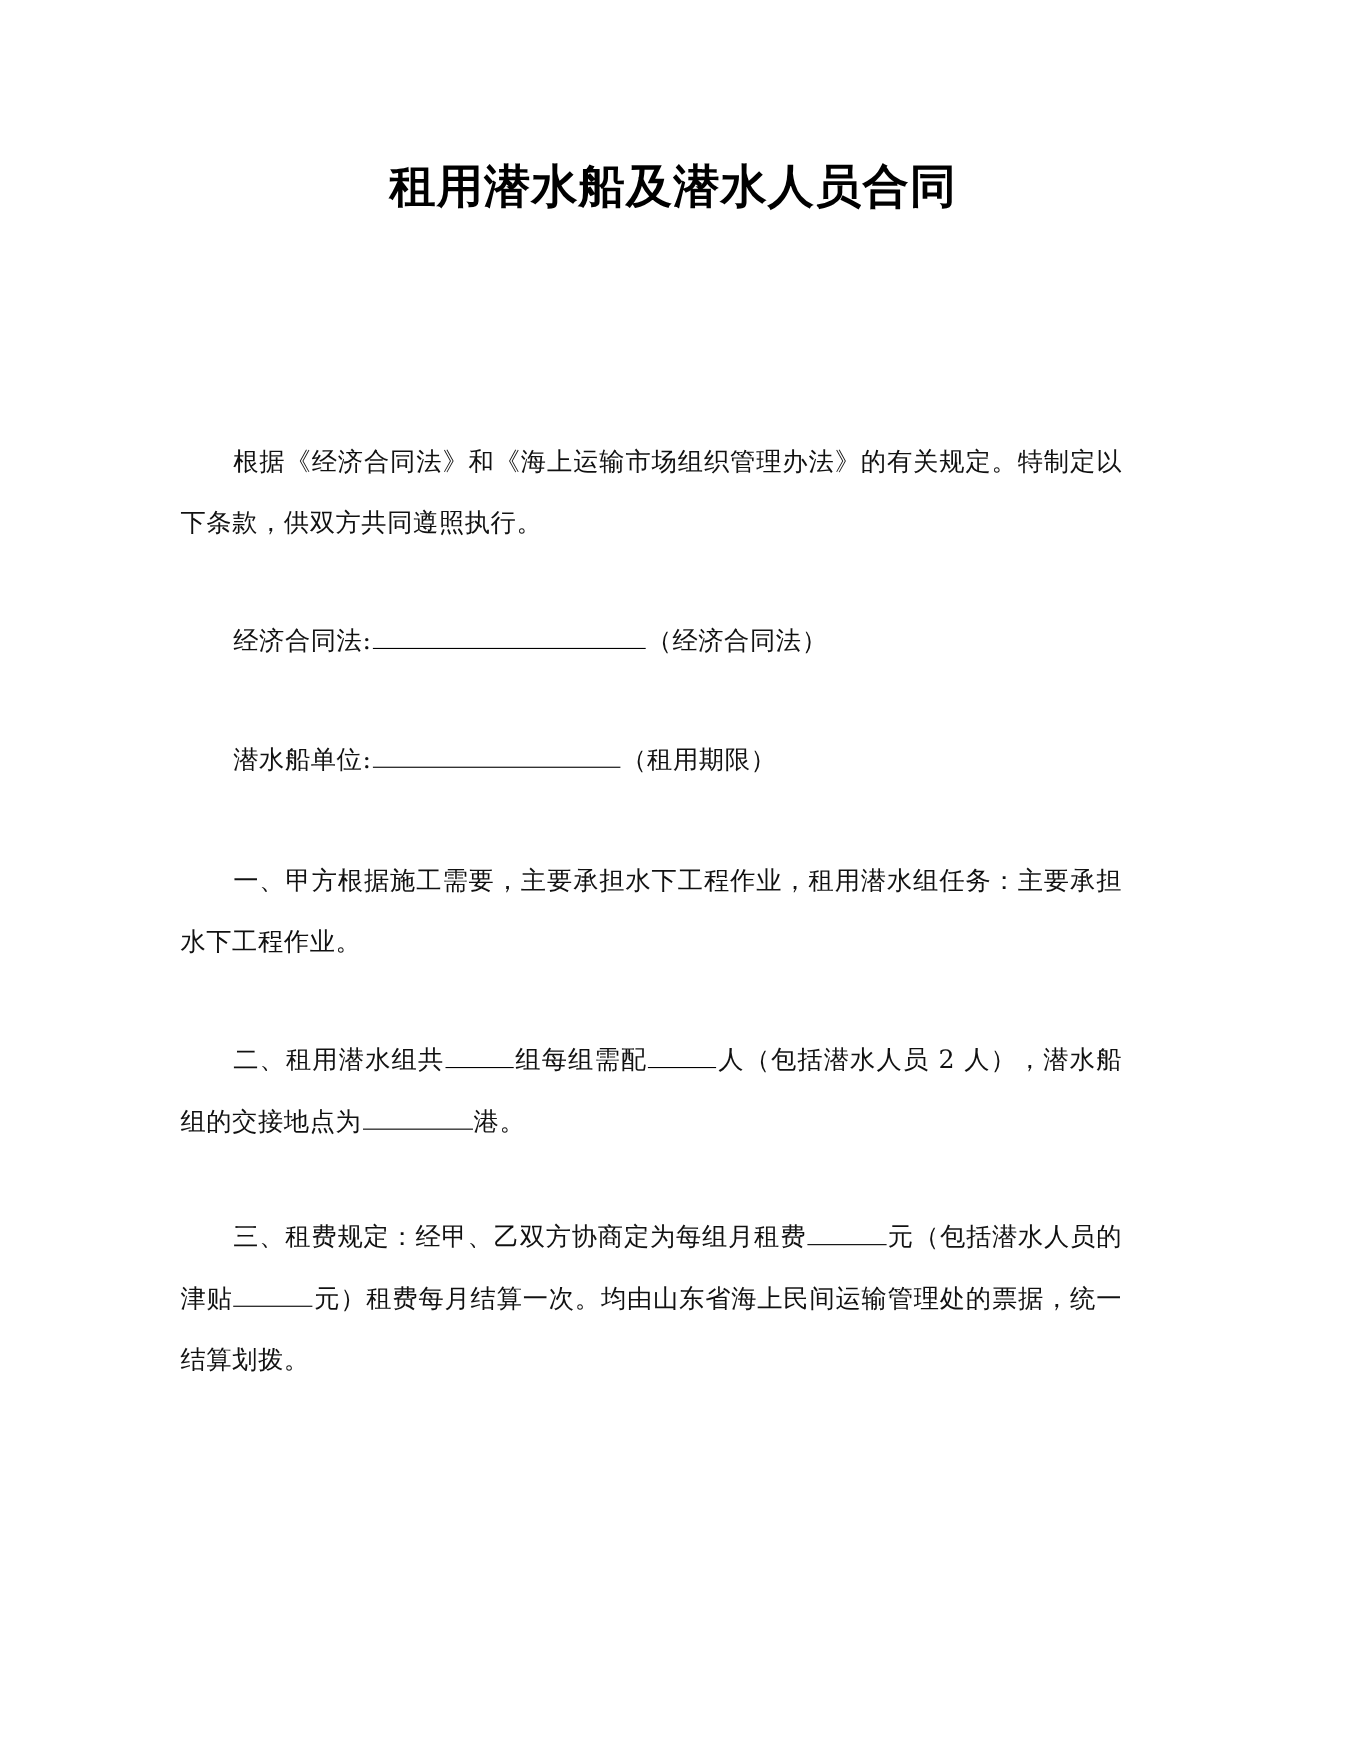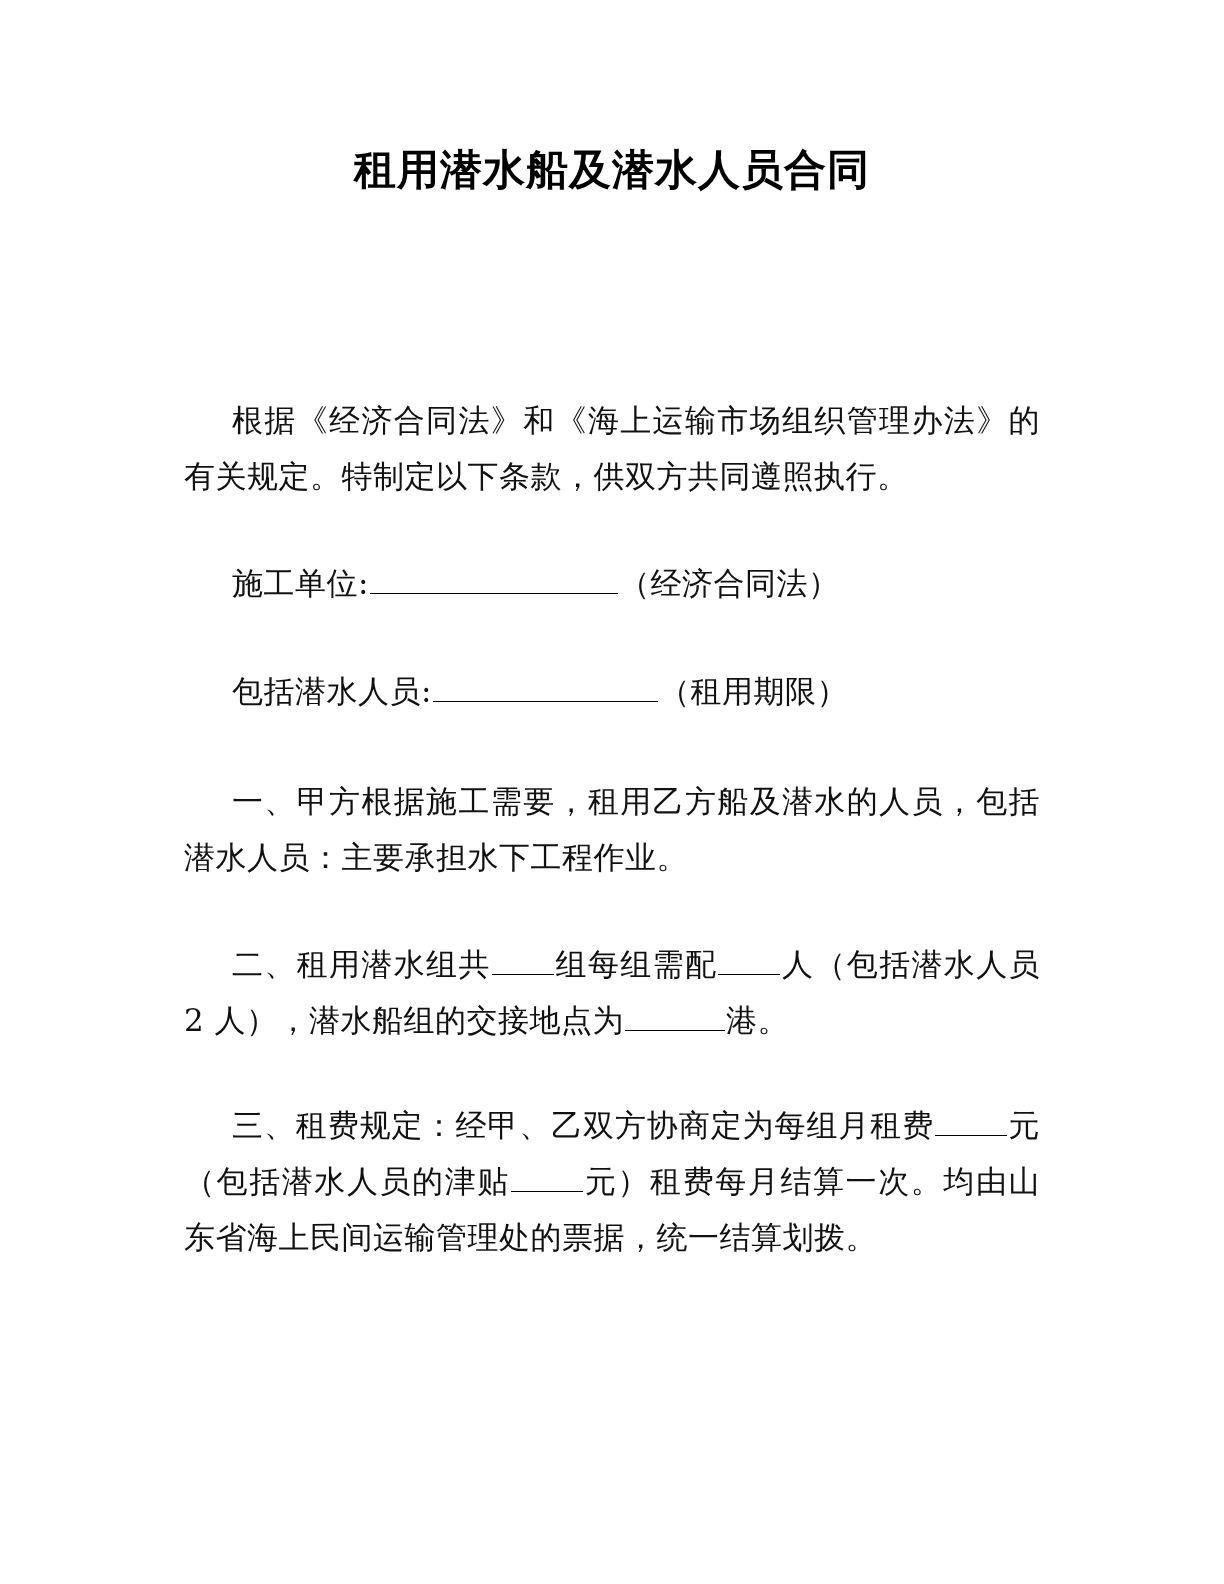--- a/index.html
+++ b/index.html
@@ -30,23 +30,23 @@
     text-align: center;
     font-family: "DejaVu Sans", "Liberation Sans", sans-serif;
     font-weight: bold;
     font-size: 42px;
     letter-spacing: 1px;
     line-height: 60px;
     color: #000000;
   }
   .para {
     position: absolute;
-    left: 184px;
+    left: 164px;
     width: 856px;
-    font-size: 31px;
+    font-size: 23px;
     line-height: 56px;
     text-align: justify;
     text-indent: 48px;
     letter-spacing: 0.5px;
   }
   .blank {
     display: inline-block;
     border-bottom: 1.5px solid #000;
     height: 22px;
     vertical-align: baseline;
@@ -61,24 +61,24 @@
 </style>
 </head>
 <body>
 
 <div class="page">
 
   <div class="title">租用潜水船及潜水人员合同</div>
 
   <div class="para" style="top:392px;">根据《经济合同法》和《海上运输市场组织管理办法》的有关规定。特制定以下条款，供双方共同遵照执行。</div>
 
-  <div class="para" style="top:555px;"><span>施工单位:</span><span class="blank w6"></span><span>（经济合同法）</span></div>
+  <div class="para" style="top:555px;"><span>经济合同法:</span><span class="blank w6"></span><span>（经济合同法）</span></div>
 
-  <div class="para" style="top:663px;"><span>包括潜水人员:</span><span class="blank w7"></span><span>（租用期限）</span></div>
+  <div class="para" style="top:663px;"><span>潜水船单位:</span><span class="blank w7"></span><span>（租用期限）</span></div>
 
-  <div class="para" style="top:773px;">一、甲方根据施工需要，租用乙方船及潜水的人员，包括潜水人员：主要承担水下工程作业。</div>
+  <div class="para" style="top:773px;">一、甲方根据施工需要，主要承担水下工程作业，租用潜水组任务：主要承担水下工程作业。</div>
 
   <div class="para" style="top:936px;"><span>二、租用潜水组共</span><span class="blank w1"></span><span>组每组需配</span><span class="blank w1"></span><span>人（包括潜水人员 2 人），潜水船组的交接地点为</span><span class="blank w2"></span><span>港。</span></div>
 
   <div class="para" style="top:1097px;"><span>三、租费规定：经甲、乙双方协商定为每组月租费</span><span class="blank w3"></span><span>元（包括潜水人员的津贴</span><span class="blank w3"></span><span>元）租费每月结算一次。均由山东省海上民间运输管理处的票据，统一结算划拨。</span></div>
 
 
 </div>
 
 </body></html>

